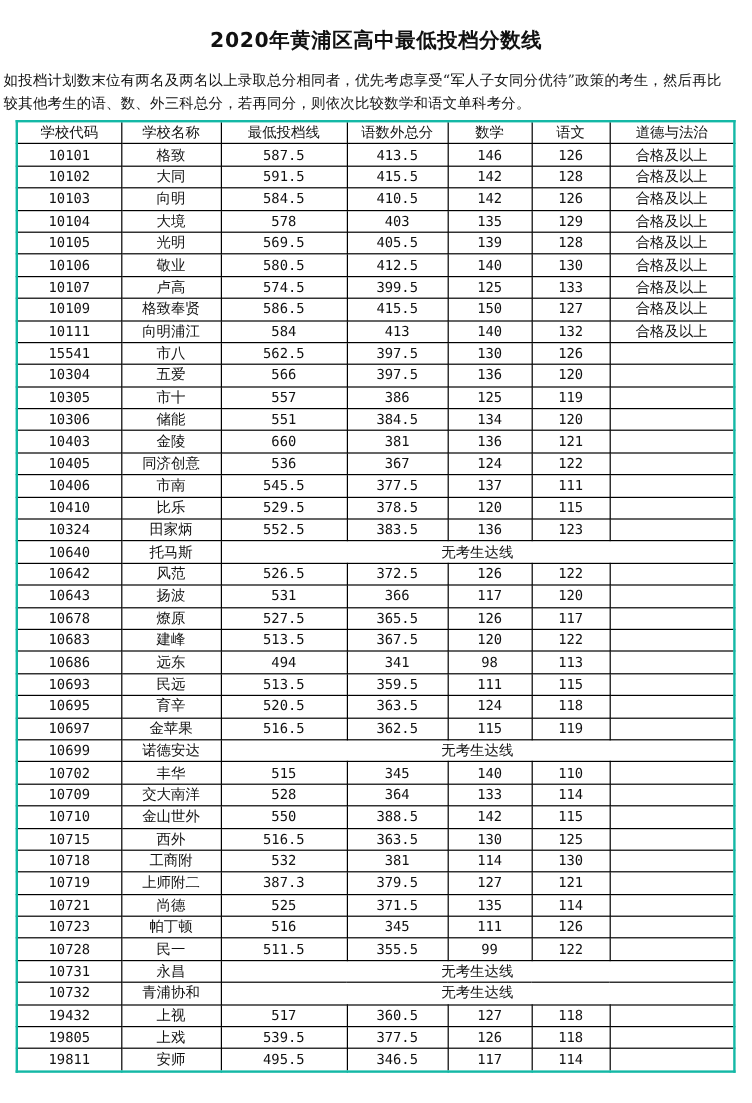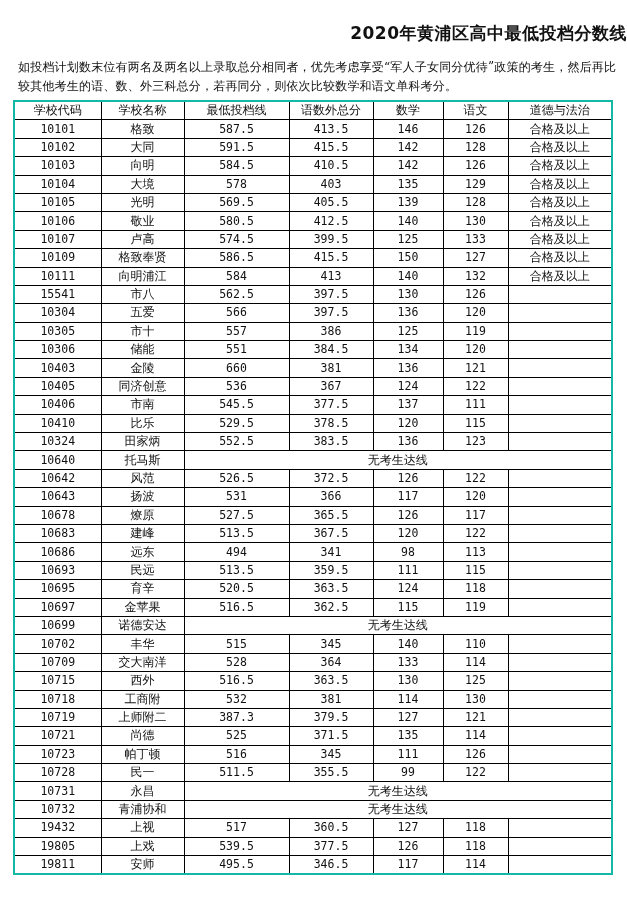--- a/index.html
+++ b/index.html
@@ -1,21 +1,21 @@
 <!DOCTYPE html>
 <html><head>
 <meta charset="utf-8">
 <style>
   html, body { margin: 0; padding: 0; background: #ffffff; }
   body { width: 627px; height: 919px; position: relative; overflow: hidden;
          font-family: "DejaVu Serif", "Liberation Serif", serif; color: #111; }
-  .title { position: absolute; top: 22px; left: 0; width: 627px; text-align: right;
+  .title { position: absolute; top: 22px; left: 0; width: 627px; text-align: center;
            font-family: "DejaVu Sans", "Liberation Sans", sans-serif; font-weight: bold;
            font-size: 17px; letter-spacing: 0.5px; }
-  .note { position: absolute; top: 58px; left: 18px; width: 600px; font-size: 12px;
+  .note { position: absolute; top: 58px; left: 3px; width: 600px; font-size: 12px;
           line-height: 19px; letter-spacing: 0.2px; }
   table.scores { position: absolute; top: 100px; left: 13px; width: 598px;
                  border-collapse: collapse; table-layout: fixed;
                  border: 2px solid #14b8a6; font-size: 12px; }
   table.scores td, table.scores th { border: 1px solid #000; height: 17.4px; padding: 0;
                  text-align: center; vertical-align: middle; font-weight: normal;
                  line-height: 17px; white-space: nowrap; overflow: hidden; }
   table.scores th { font-size: 12px; }
   .num { font-family: "DejaVu Sans Mono", "Liberation Mono", monospace; font-size: 11.5px; }
 </style>
@@ -303,20 +303,29 @@
       <tr>
         <td class="num">10709</td>
         <td>交大南洋</td>
         <td class="num">528</td>
         <td class="num">364</td>
         <td class="num">133</td>
         <td class="num">114</td>
         <td></td>
       </tr>
       <tr>
+        <td class="num">10710</td>
+        <td>金山世外</td>
+        <td class="num">550</td>
+        <td class="num">388.5</td>
+        <td class="num">142</td>
+        <td class="num">115</td>
+        <td></td>
+      </tr>
+      <tr>
         <td class="num">10715</td>
         <td>西外</td>
         <td class="num">516.5</td>
         <td class="num">363.5</td>
         <td class="num">130</td>
         <td class="num">125</td>
         <td></td>
       </tr>
       <tr>
         <td class="num">10718</td>

